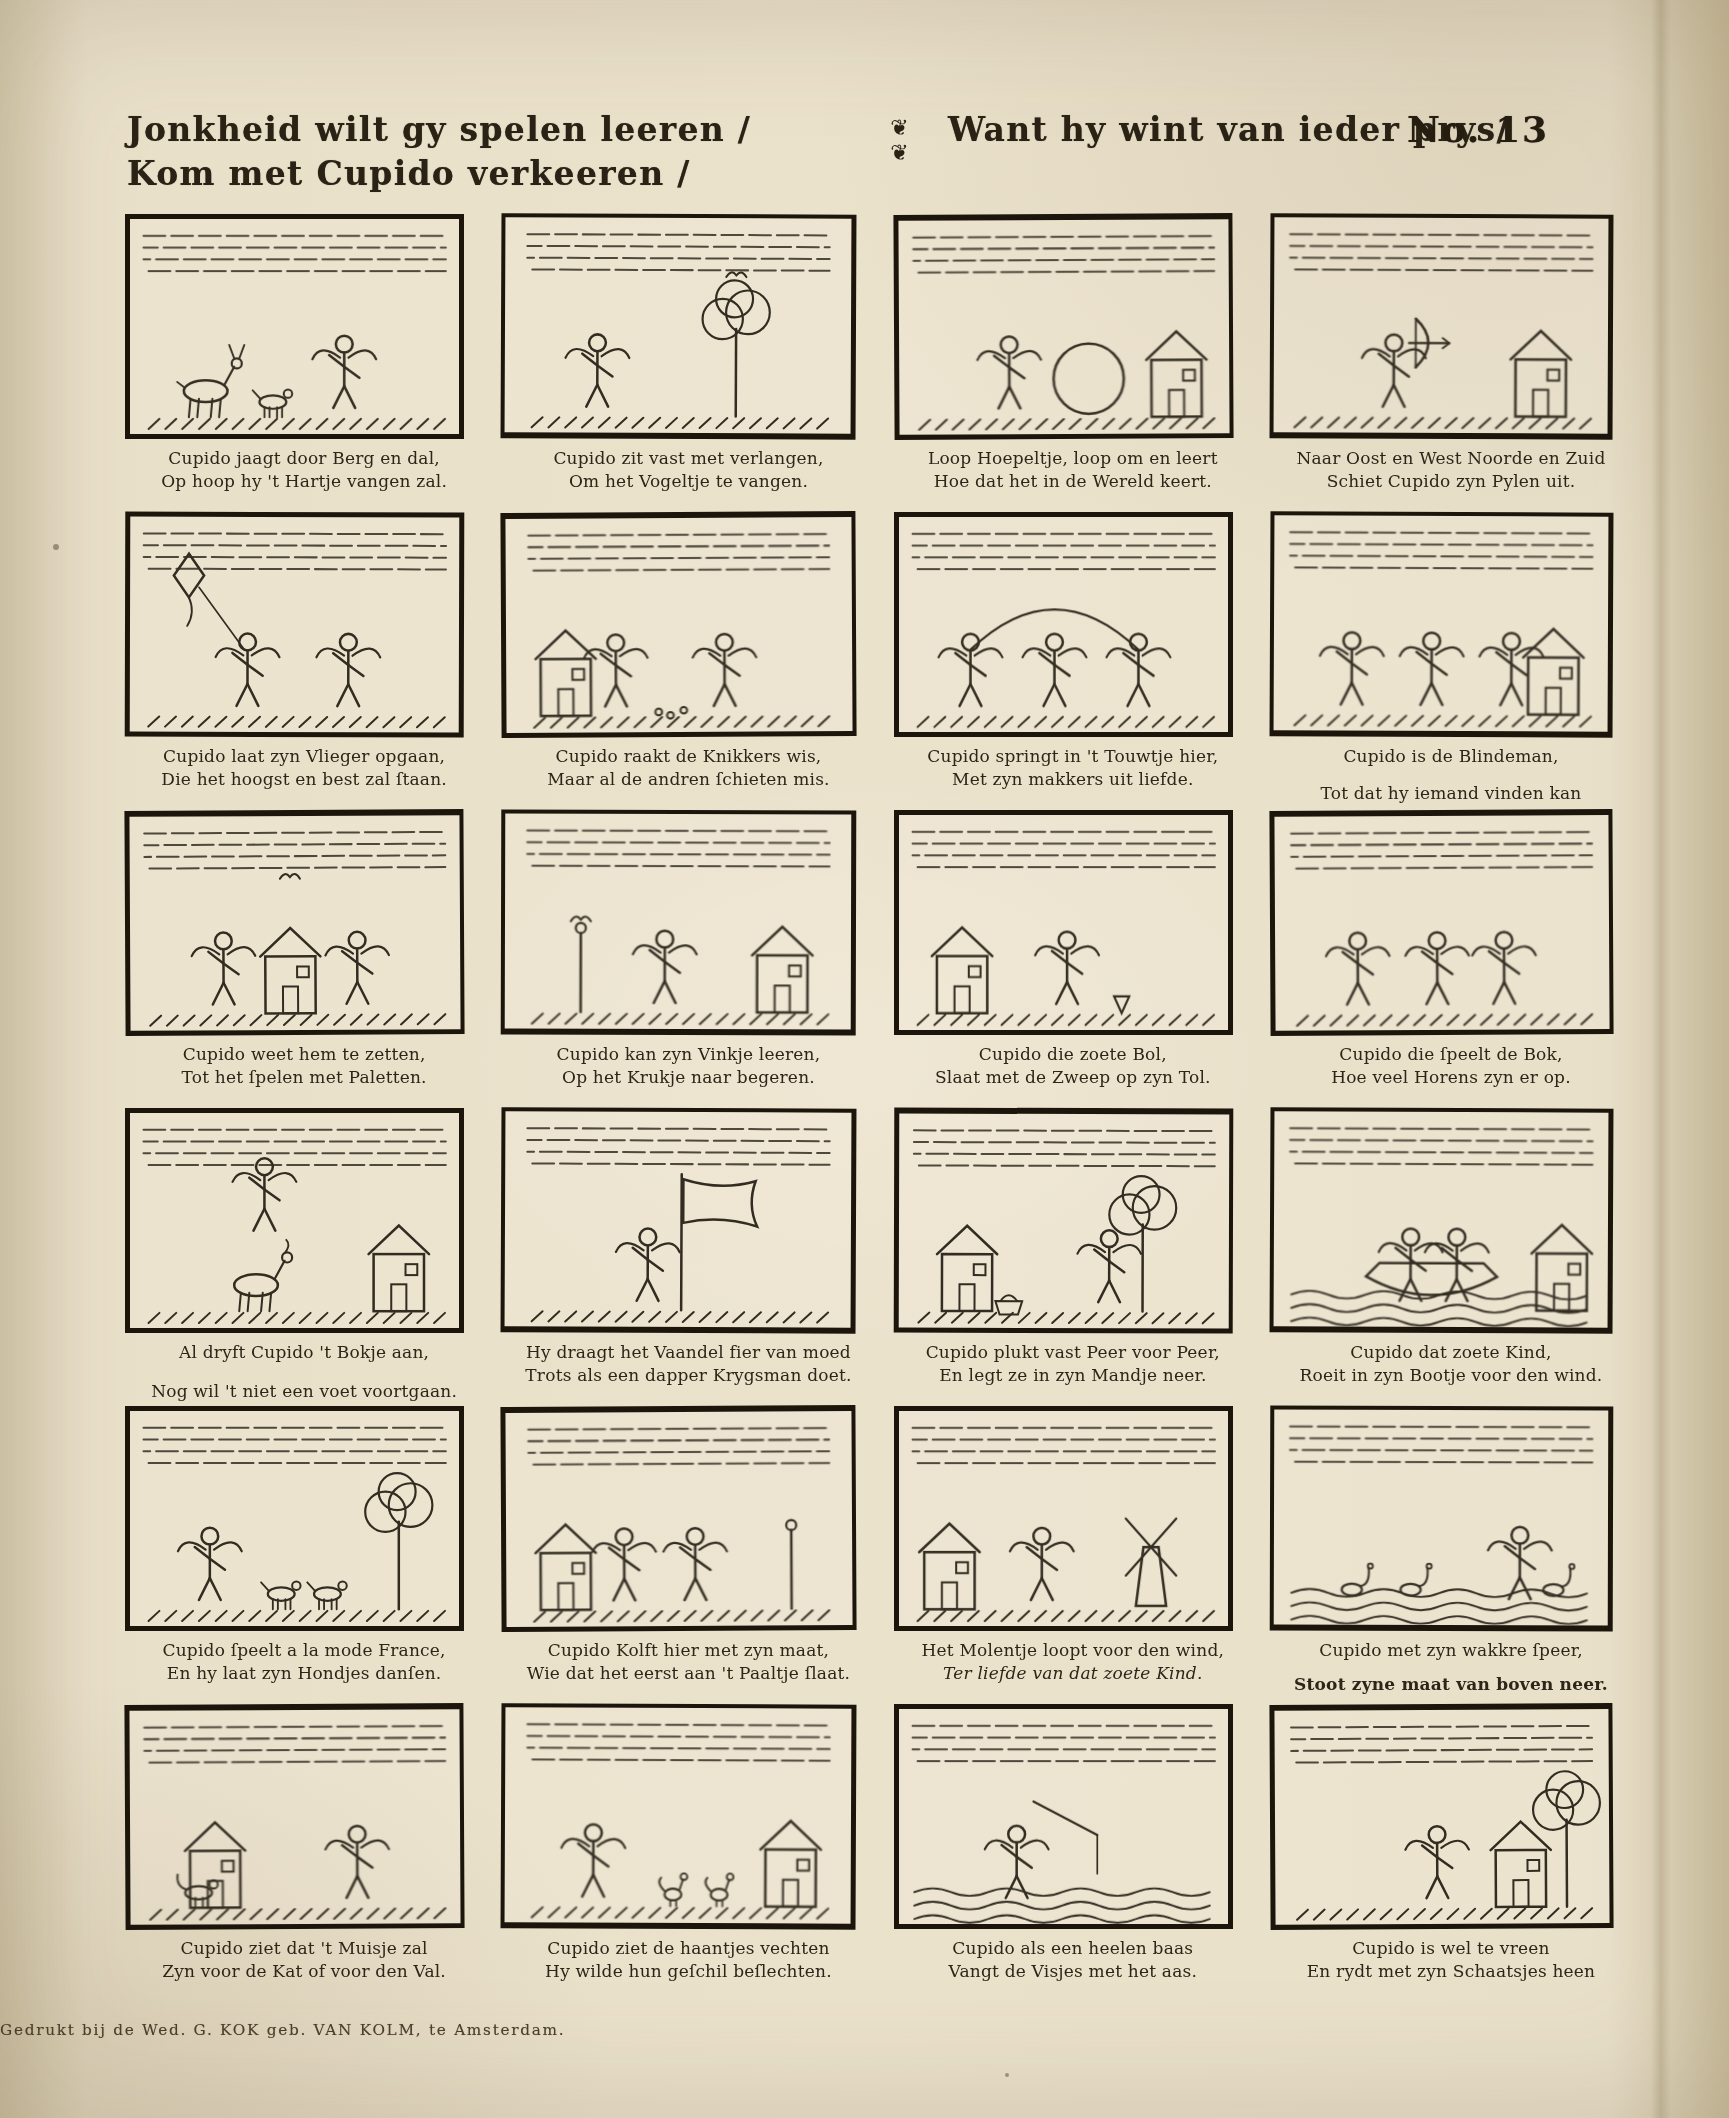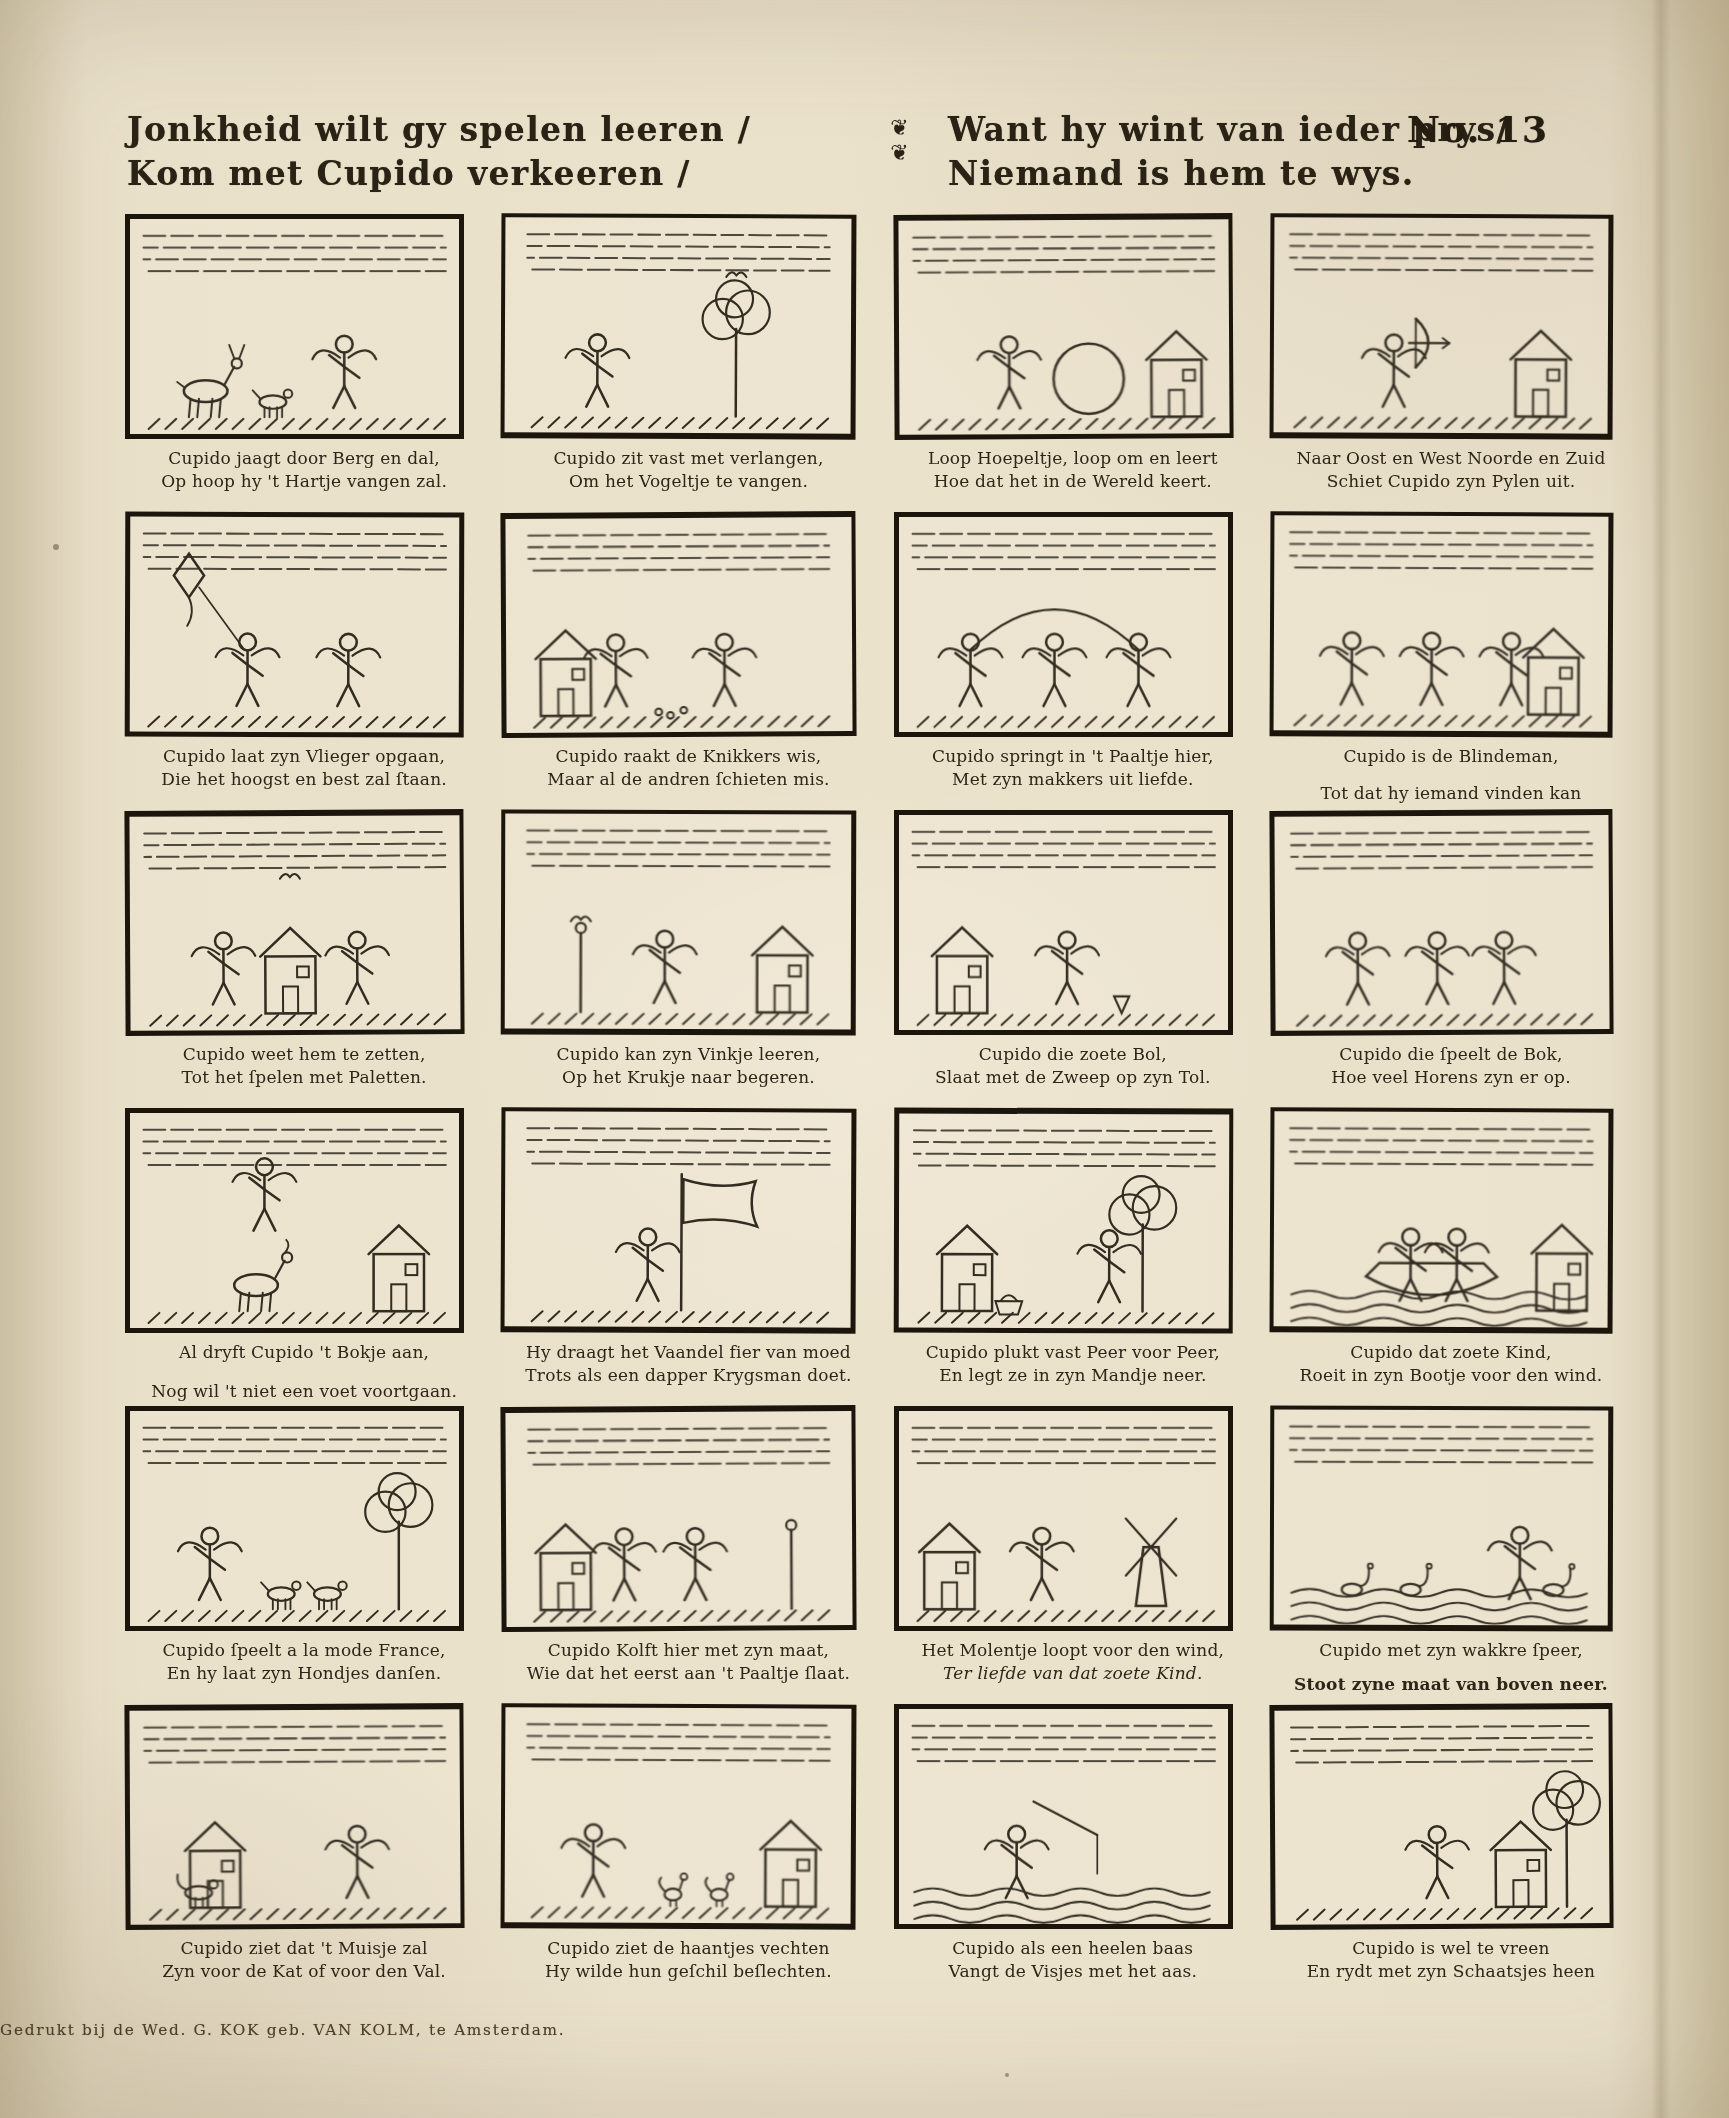--- a/index.html
+++ b/index.html
@@ -83,21 +83,20 @@
   <div>Kom met Cupido verkeeren /</div>
 </div>
 
 <div class="t-orn">
   <div>❦</div>
   <div>❦</div>
 </div>
 
 <div class="t-right">
   <div>Want hy wint van ieder prys/</div>
-  <div>Niemand is hem te wys.</div>
 </div>
 
 <div class="t-no">No. 13</div>
 
 <div class="grid" id="grid">
     <div class="panel">
       <div class="wc">
         <svg viewBox="0 0 392 256" preserveAspectRatio="xMidYMid meet">
           <g opacity=".92">
             <path d="M 16 20 H 376" stroke-width="2.4" stroke="#231d13" fill="none" stroke-linecap="round" stroke-dasharray="26 7" stroke-dashoffset="0" opacity=".85"></path>
@@ -445,21 +444,21 @@
             <line x1="285" y1="159" x2="285" y2="199" stroke-width="3" stroke="#231d13" fill="none" stroke-linecap="round"></line>
             <line x1="285" y1="176" x2="267" y2="162" stroke-width="3" stroke="#231d13" fill="none" stroke-linecap="round"></line>
             <line x1="285" y1="176" x2="303" y2="189" stroke-width="3" stroke="#231d13" fill="none" stroke-linecap="round"></line>
             <line x1="285" y1="199" x2="272" y2="225" stroke-width="3" stroke="#231d13" fill="none" stroke-linecap="round"></line>
             <line x1="285" y1="199" x2="298" y2="225" stroke-width="3" stroke="#231d13" fill="none" stroke-linecap="round"></line>
             <path d="M 280 165 q -24 -18 -33 2" stroke-width="2.6" stroke="#231d13" fill="none" stroke-linecap="round"></path>
             <path d="M 290 165 q 24 -18 33 2" stroke-width="2.6" stroke="#231d13" fill="none" stroke-linecap="round"></path>
           </g>
         </svg>
       </div>
-      <div class="cap">Cupido springt in 't Paaltje hier,</div>
+      <div class="cap">Cupido springt in 't Touwtje hier,</div>
       <div class="cap" style="margin-top: 0px;">Met zyn makkers uit liefde.</div>
     </div>
     <div class="panel">
       <div class="wc">
         <svg viewBox="0 0 392 256" preserveAspectRatio="xMidYMid meet">
           <g opacity=".92">
             <path d="M 16 20 H 376" stroke-width="2.4" stroke="#231d13" fill="none" stroke-linecap="round" stroke-dasharray="26 7" stroke-dashoffset="0" opacity=".85"></path>
             <path d="M 16 34 H 376" stroke-width="2.4" stroke="#231d13" fill="none" stroke-linecap="round" stroke-dasharray="26 7" stroke-dashoffset="9" opacity=".85"></path>
             <path d="M 16 48 H 376" stroke-width="2.4" stroke="#231d13" fill="none" stroke-linecap="round" stroke-dasharray="26 7" stroke-dashoffset="18" opacity=".85"></path>
             <path d="M 16 62 H 376" stroke-width="2.4" stroke="#231d13" fill="none" stroke-linecap="round" stroke-dasharray="26 7" stroke-dashoffset="27" opacity=".85"></path>

